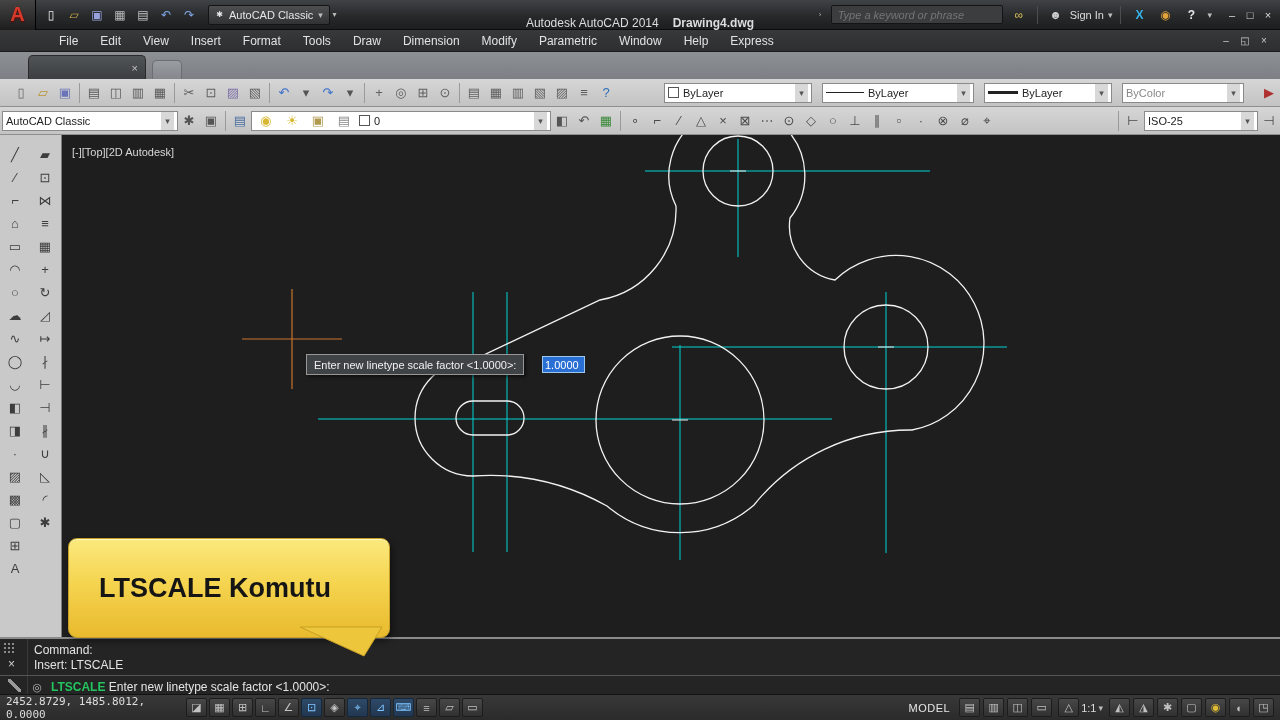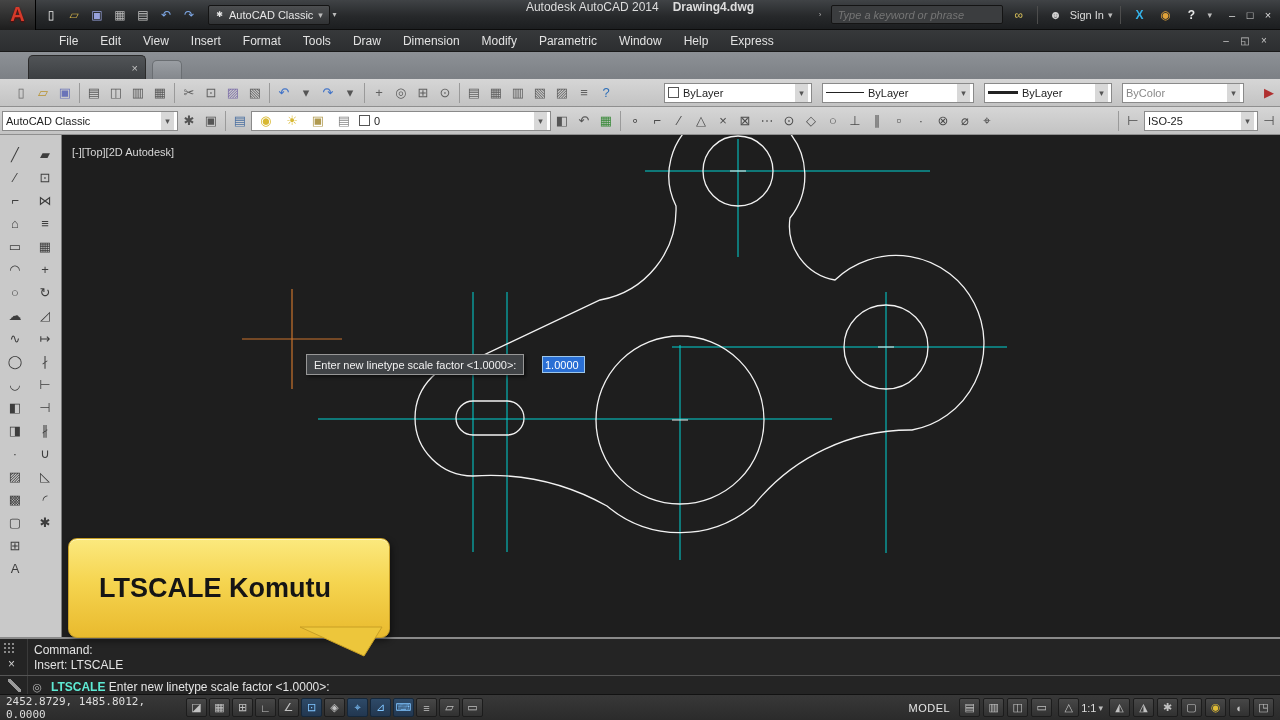--- a/index.html
+++ b/index.html
@@ -11,21 +11,21 @@
     background:linear-gradient(#404346,#27292b 55%,#1c1e20);color:#ddd;border-bottom:1px solid #0c0c0c;}
   .logo{width:36px;height:30px;display:flex;align-items:center;justify-content:center;
     background:linear-gradient(#454545,#1d1d1d);border-right:1px solid #000;}
   .logo b{font-size:20px;color:#d63a2a;text-shadow:0 1px 2px #600;}
   .qat{display:flex;align-items:center;gap:3px;padding:0 5px;}
   .icon{display:inline-flex;align-items:center;justify-content:center;width:20px;height:20px;font-size:12px;cursor:default;}
   .icon.small{width:9px;font-size:8px;}
   .ws-combo{display:flex;align-items:center;gap:5px;height:20px;margin-left:4px;padding:0 6px;
     background:linear-gradient(#4d4f51,#303234);border:1px solid #141414;border-radius:2px;font-size:11px;color:#e6e6e6;}
   .ws-combo .caret,.caret{font-size:9px;color:#bbb;}
-  .titletext{position:absolute;left:0;right:0;top:0;height:30px;display:flex;align-items:flex-start;justify-content:center;
+  .titletext{position:absolute;left:0;right:0;top:0;height:30px;display:flex;align-items:flex-end;justify-content:center;
     gap:14px;font-size:12px;pointer-events:none;}
   .titletext .doc{font-weight:bold;}
   .infocenter{margin-left:auto;display:flex;align-items:center;gap:6px;padding-right:4px;z-index:2;}
   .search-box{width:172px;height:19px;background:#3b3d3f;border:1px solid #141414;border-radius:2px;
     color:#9a9a9a;font-size:11px;font-style:italic;padding:0 6px;}
   .vsep{width:1px;height:18px;background:#4d4d4d;margin:0 2px;}
   .signin{display:flex;align-items:center;gap:4px;font-size:11px;}
   .winbtns{display:flex;align-items:center;gap:2px;margin-left:6px;}
   .winbtn{width:16px;height:16px;display:flex;align-items:center;justify-content:center;font-size:11px;color:#ddd;}
 
@@ -89,21 +89,21 @@
   .cmd-gutter{position:absolute;left:0;top:0;width:28px;height:57px;border-right:1px solid #3a3a3a;}
   .grip{position:absolute;left:3px;top:3px;width:12px;height:13px;
     background-image:radial-gradient(#8a8a8a 1px,transparent 1.2px);background-size:4px 4px;}
   .cmd-x{position:absolute;left:8px;top:18px;color:#cfcfcf;font-size:12px;}
   .wrench{position:absolute;left:8px;top:40px;width:13px;height:13px;
     background:linear-gradient(45deg,transparent 42%,#9a9a9a 42%,#9a9a9a 58%,transparent 58%);}
   .cmd-hist{position:absolute;left:34px;top:4px;line-height:15px;}
   .cmd-div{position:absolute;left:0;top:36px;width:1280px;height:1px;background:#555;}
   .cmd-active{position:absolute;left:30px;top:41px;display:flex;align-items:center;gap:7px;}
   .cmd-active .icon{width:14px;height:14px;font-size:11px;color:#bbb;}
-  .cmd-active b{color:#5eead4;}
+  .cmd-active b{color:#22c55e;}
 
   
   .statusbar{position:absolute;left:0;top:694px;width:1280px;height:26px;display:flex;align-items:center;
     background:linear-gradient(#383838,#2b2b2b);border-top:1px solid #121212;color:#cfcfcf;font-size:11px;padding:0 6px;}
   .coords{font-family:"DejaVu Sans Mono",monospace;color:#dedede;width:168px;}
   .toggles{display:flex;gap:2px;margin-left:12px;}
   .sbtn{width:21px;height:19px;display:inline-flex;align-items:center;justify-content:center;font-size:11px;color:#c2c2c2;
     background:linear-gradient(#474747,#313131);border:1px solid #1c1c1c;border-radius:2px;}
   .sbtn.active{color:#7fc4ff;background:linear-gradient(#2e4a68,#223750);border-color:#15273a;}
   .sb-right{margin-left:auto;display:flex;align-items:center;gap:3px;}

